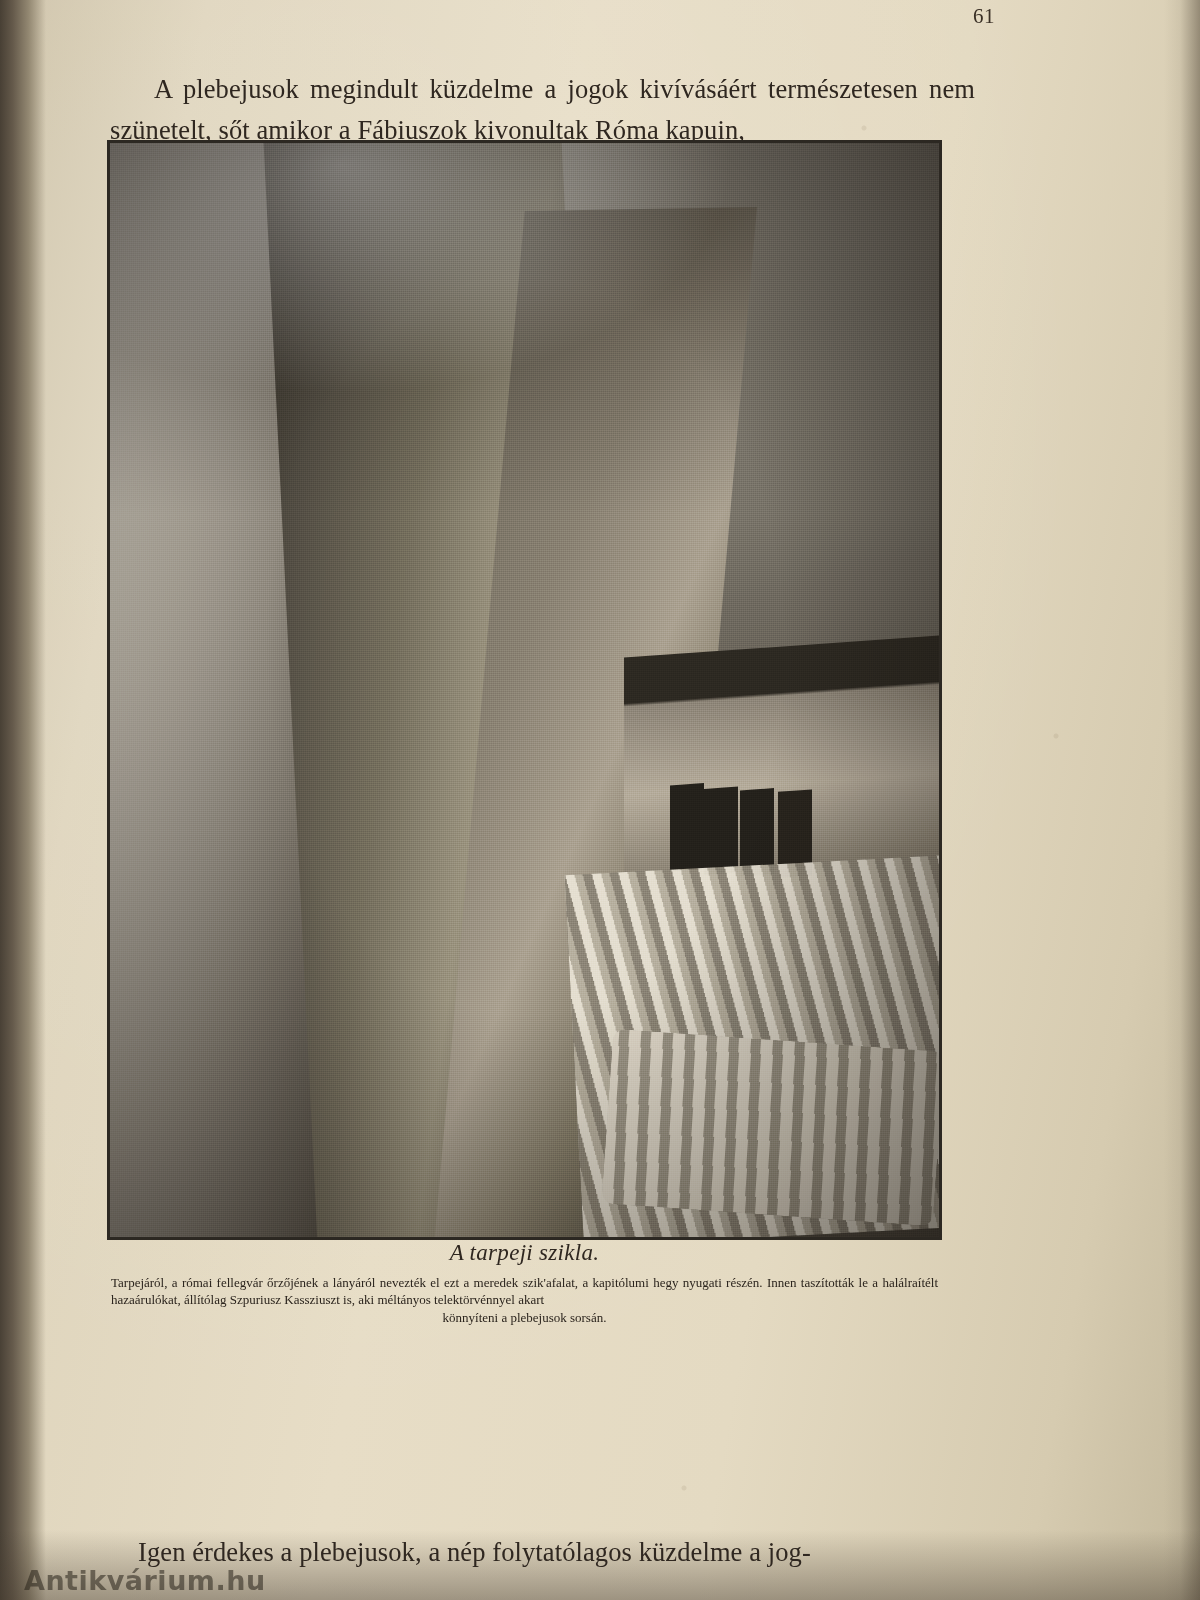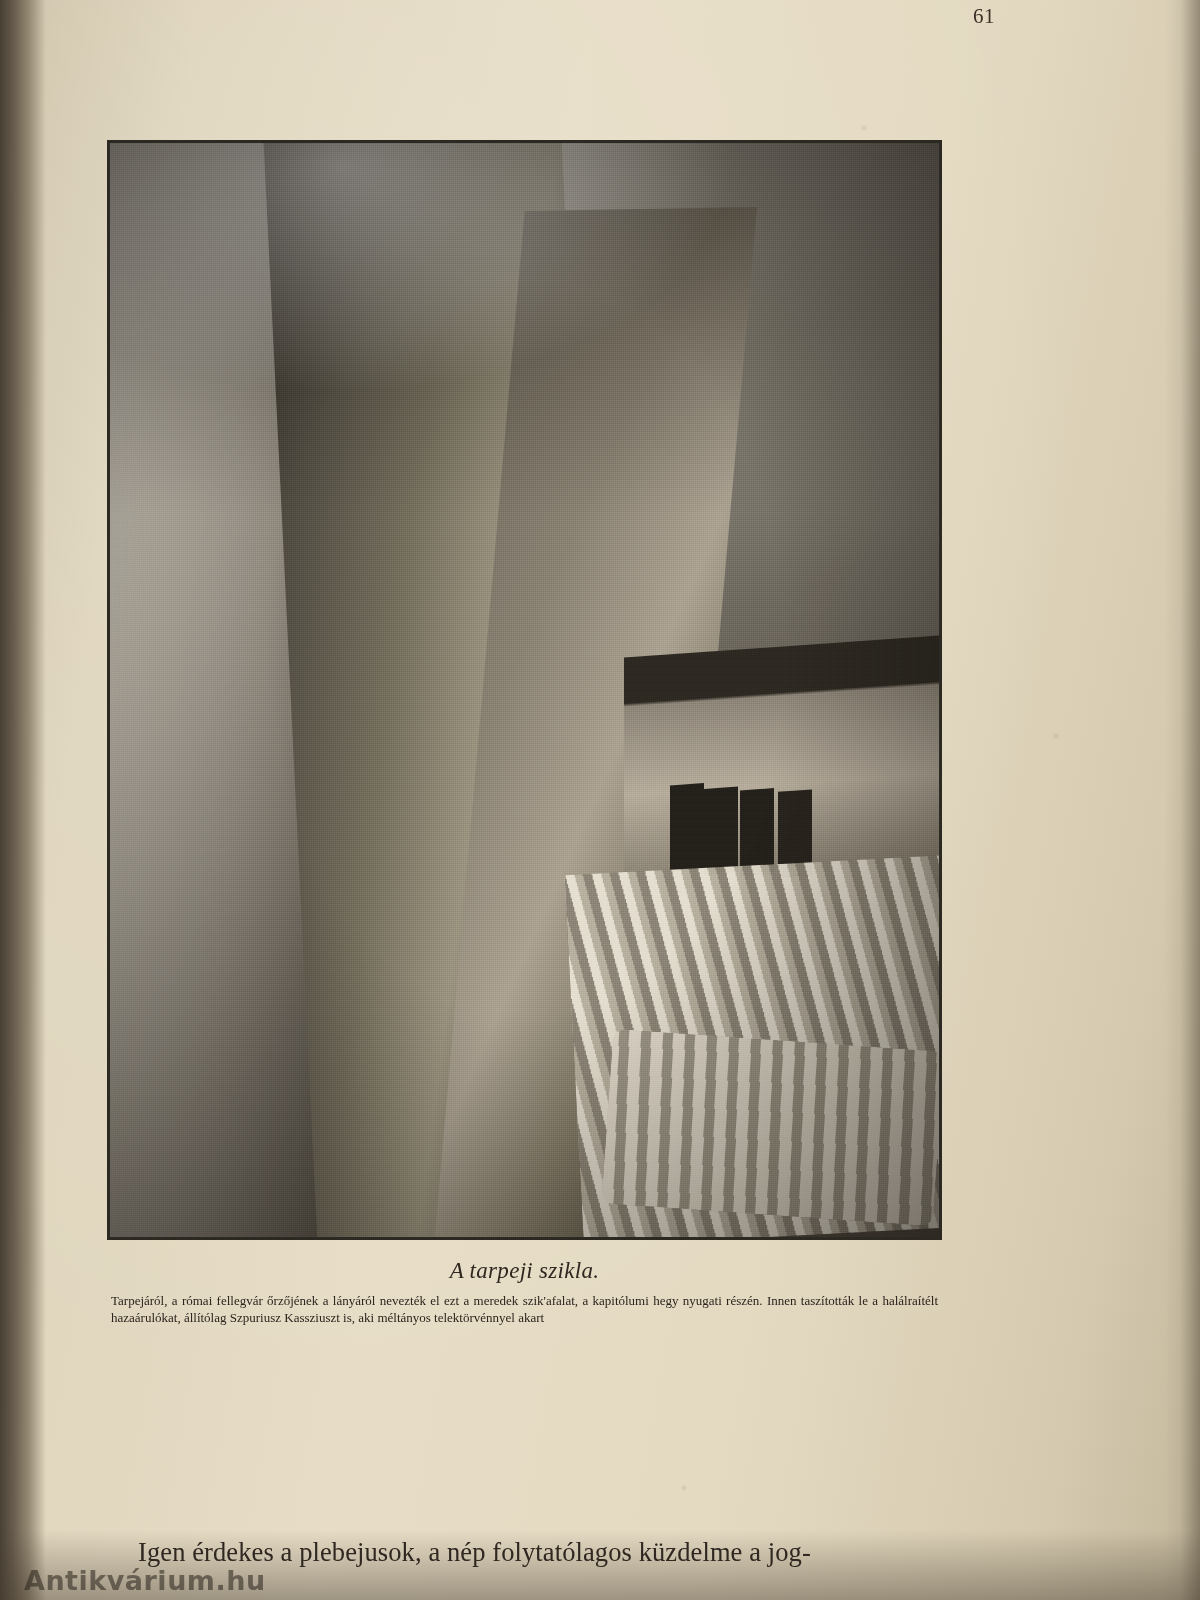--- a/index.html
+++ b/index.html
@@ -192,21 +192,20 @@
       repeating-linear-gradient(0deg, rgba(255,255,255,.05) 0 1px, rgba(0,0,0,.05) 1px 2px),
       repeating-linear-gradient(90deg, rgba(255,255,255,.035) 0 1px, rgba(0,0,0,.035) 1px 2px);
     mix-blend-mode: overlay;
   }
   .ph-vignette {
     position: absolute; inset: 0;
     background: radial-gradient(ellipse at 50% 46%, rgba(0,0,0,0) 44%, rgba(20,16,12,.5) 100%);
   }
 
   .fig-title {
-    margin-top: 18px;
     text-align: center;
     font-style: italic;
     font-size: 23px;
     color: #2f2720;
     letter-spacing: .3px;
   }
   .fig-caption {
     margin-top: 8px;
     font-size: 13px;
     line-height: 1.33;
@@ -235,36 +234,38 @@
 <body>
 
 <div class="page">
   <div class="gutter"></div>
   <div class="edge-right"></div>
   <div class="edge-bottom"></div>
   <div class="speckle"></div>
 
   <div class="folio">61</div>
 
+  <p class="para para-top">A plebejusok megindult küzdelme a jogok kivívásáért természetesen nem szünetelt, sőt amikor a Fábiuszok kivonultak Róma kapuin,</p>
 
   <div class="figure">
     <div class="photo">
       <div class="ph-sky"></div>
       <div class="ph-rockA"></div>
       <div class="ph-rockB"></div>
       <div class="ph-rockC"></div>
       <div class="ph-building"></div>
       <div class="ph-rubble"></div>
       <div class="ph-rubble2"></div>
       <div class="ph-shadow-top"></div>
       <div class="ph-grain"></div>
       <div class="ph-vignette"></div>
     </div>
     <div class="fig-title">A tarpeji szikla.</div>
     <div class="fig-caption">
       <span>Tarpejáról, a római fellegvár őrzőjének a lányáról nevezték el ezt a meredek szik'afalat, a kapitólumi hegy nyugati részén. Innen taszították le a halálraítélt hazaárulókat, állítólag Szpuriusz Kassziuszt is, aki méltányos telektörvénnyel akart</span>
+      <span class="last">könnyíteni a plebejusok sorsán.</span>
     </div>
   </div>
 
   <p class="para para-bottom-2">Igen érdekes a plebejusok, a nép folytatólagos küzdelme a jog-</p>
 
   <div class="watermark">Antikvárium.hu</div>
 </div>
 
 </body></html>

